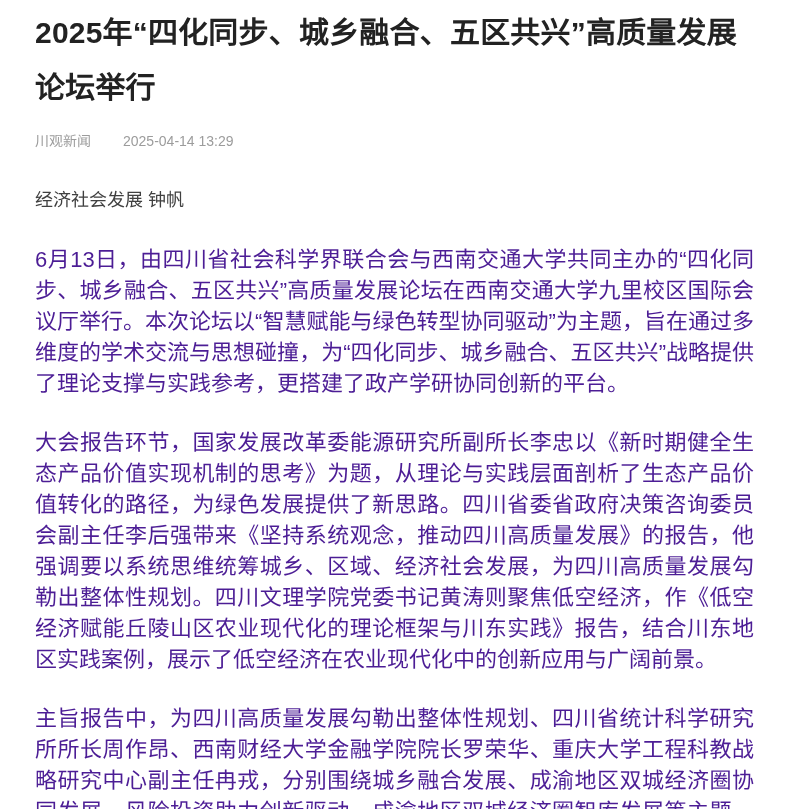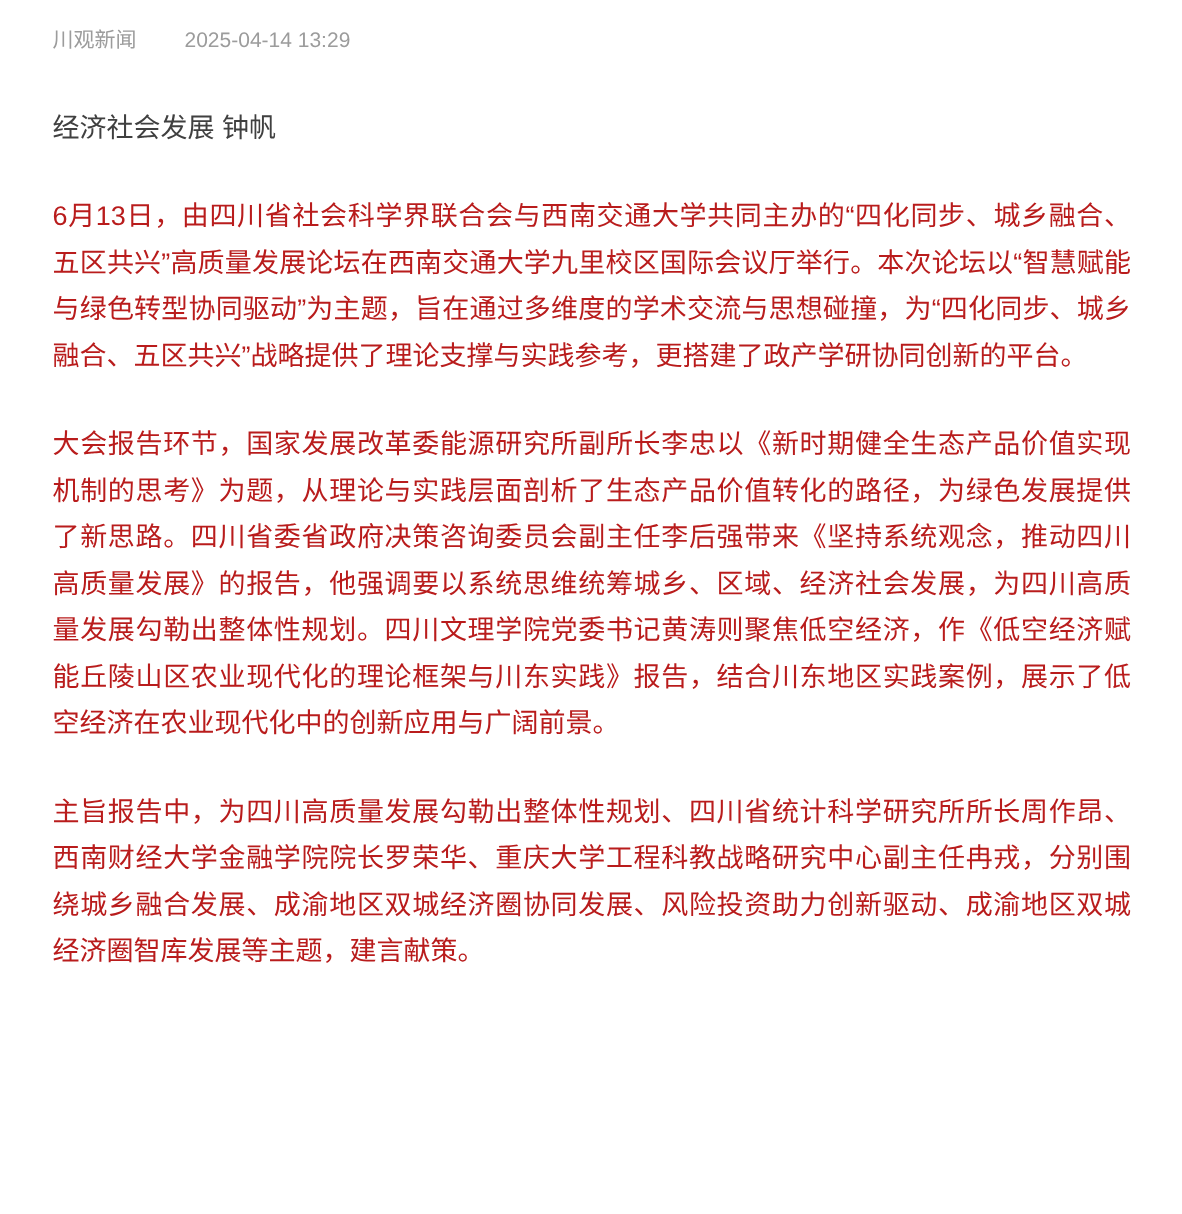--- a/index.html
+++ b/index.html
@@ -38,33 +38,34 @@
     margin-right: 32px;
   }
   .article-byline {
     margin: 34px 0 0 0;
     font-size: 18px;
     line-height: 31px;
     color: #404040;
   }
   .article-paragraph {
     margin: 28px 0 0 0;
-    font-size: 18px;
+    font-size: 22px;
     line-height: 31px;
-    color: #b91c1c;
+    color: #4c1d95;
     text-align: justify;
     text-justify: inter-ideograph;
     word-break: break-all;
   }
 </style>
 </head>
 <body>
 
 <div class="article">
 
+  <h1 class="article-title">2025年“四化同步、城乡融合、五区共兴”高质量发展论坛举行</h1>
 
   <div class="article-meta">
     <span class="meta-source">川观新闻</span>
     <span class="meta-time">2025-04-14 13:29</span>
   </div>
 
   <p class="article-byline">经济社会发展 钟帆</p>
 
   <p class="article-paragraph">6月13日，由四川省社会科学界联合会与西南交通大学共同主办的“四化同步、城乡融合、五区共兴”高质量发展论坛在西南交通大学九里校区国际会议厅举行。本次论坛以“智慧赋能与绿色转型协同驱动”为主题，旨在通过多维度的学术交流与思想碰撞，为“四化同步、城乡融合、五区共兴”战略提供了理论支撑与实践参考，更搭建了政产学研协同创新的平台。</p>
 

